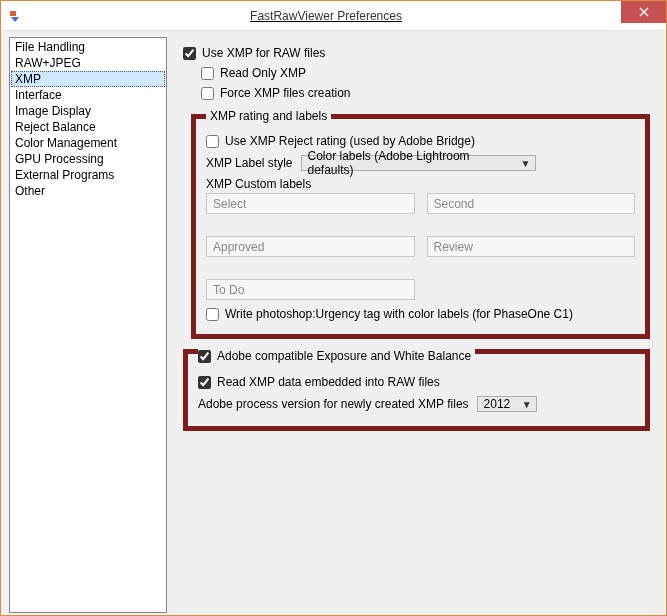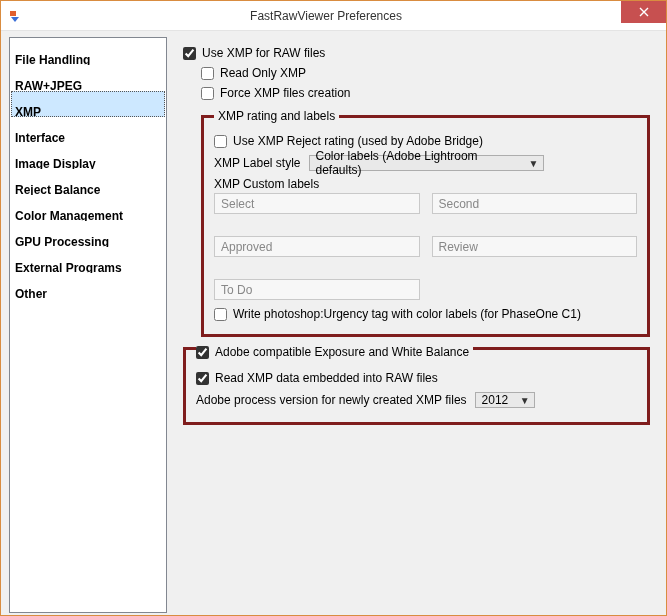--- a/index.html
+++ b/index.html
@@ -9,20 +9,21 @@
     border: 1px solid #d98c40;
     background: #f0f0f0;
     display: flex; flex-direction: column;
     position: relative;
   }
   .titlebar {
     height: 30px; background: #fff;
     border-bottom: 1px solid #e4e4e4;
     display: flex; align-items: center;
     position: relative;
+    text-decoration: underline;
   }
   .titlebar .icon-slot {
     width: 30px; height: 30px; display:flex; align-items:center; justify-content:center;
   }
   .titlebar .title {
     flex: 1; text-align: center; font-size: 12px; color: #333;
   }
   .titlebar .close {
     width: 45px; height: 22px;
     background: #c75050; color: #fff;
@@ -32,40 +33,40 @@
   }
   .body {
     flex: 1; display: flex; padding: 6px 8px 2px 8px; gap: 8px;
   }
   .sidebar {
     width: 158px; background: #fff; border: 1px solid #828790;
     padding: 1px 1px;
     overflow: hidden;
   }
   .sidebar .nav-item {
-    padding: 13px 4px; height: 16px; line-height: 16px; color: #000;
-    cursor: default; white-space: nowrap; overflow:hidden;font-weight:bold;
+    padding: 0 4px; height: 16px; line-height: 16px; color: #000;
+    cursor: default; white-space: nowrap; overflow:hidden;
   }
   .sidebar .nav-item.selected {
     background: #3399ff; color: #fff;
   }
   .sidebar .nav-item.selected {
     background: #cde8ff; color:#000; outline:1px dotted #555; outline-offset:-1px;
   }
   .content {
     flex: 1; padding: 6px 8px 4px 8px;
   }
   label.chk {
     display: flex; align-items: center; gap: 6px;
     height: 20px; color:#000;
   }
   input[type=checkbox] { width: 13px; height: 13px; margin:0; accent-color: #333; }
   .indent { margin-left: 18px; }
   fieldset {
-    border: 3px solid #7f1d1d; margin: 6px 0 10px 18px; padding: 8px 10px 10px 10px;
+    border: 5px solid #7f1d1d; margin: 6px 0 10px 8px; padding: 8px 10px 10px 10px;
   }
   legend { padding: 0 4px; color:#000; }
   .row { display:flex; align-items:center; gap:8px; margin: 4px 0; }
   .row .lbl { white-space:nowrap; }
   .combo {
     display:inline-flex; align-items:center; justify-content:space-between;
     border:1px solid #adadad; background:#e9e9e9;
     height:16px; padding:0 4px 0 6px; color:#000;
     min-width: 60px;
   }

